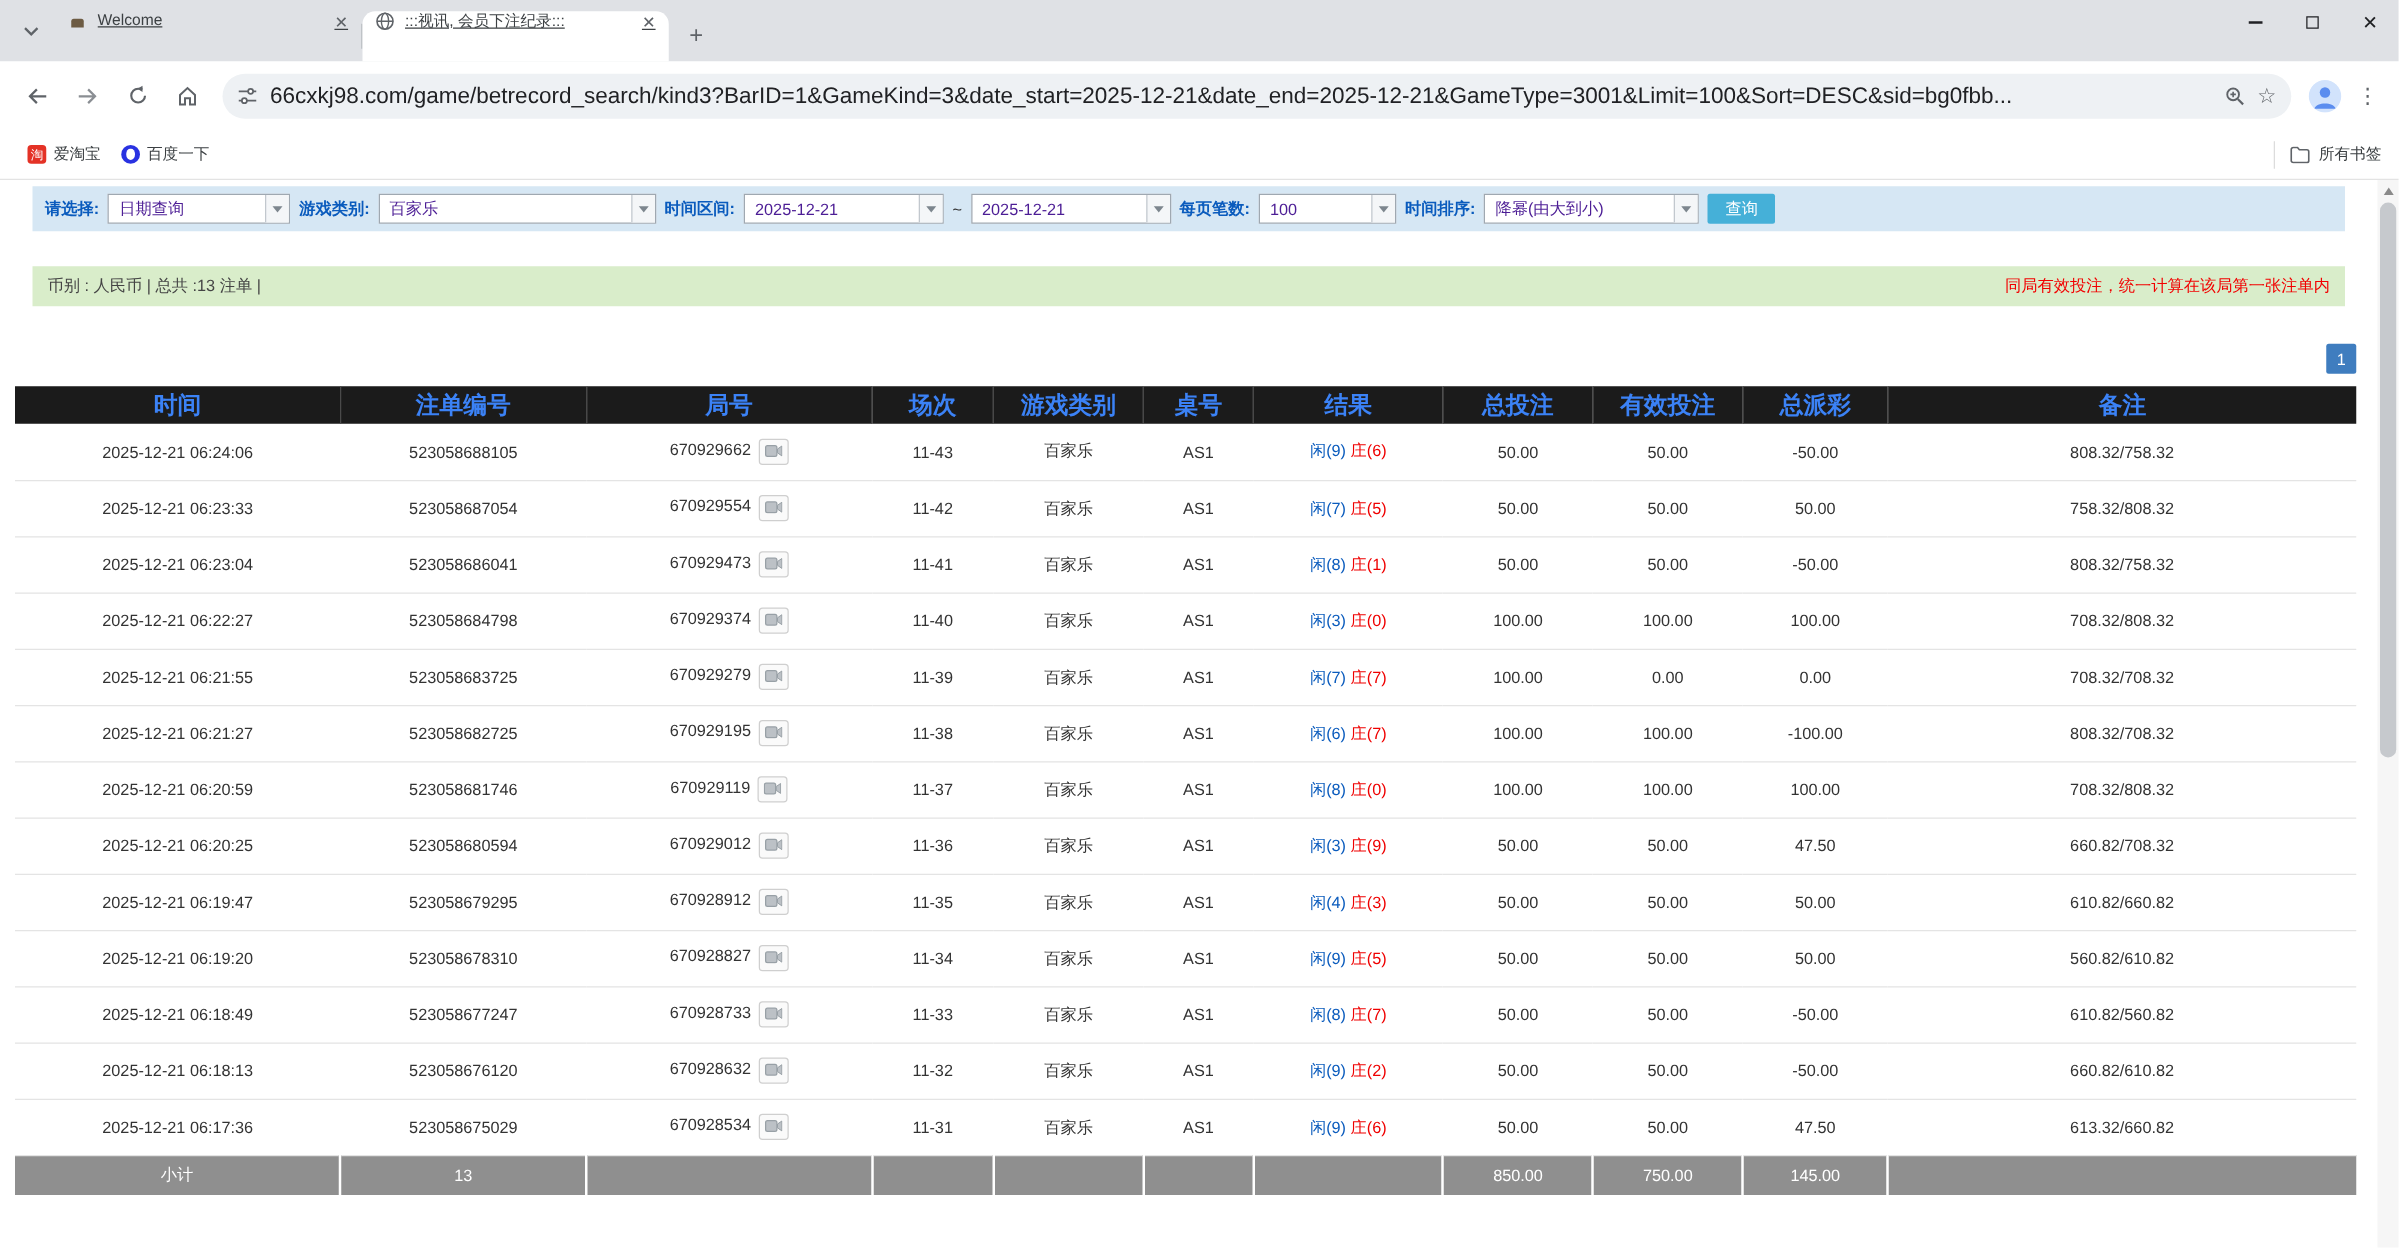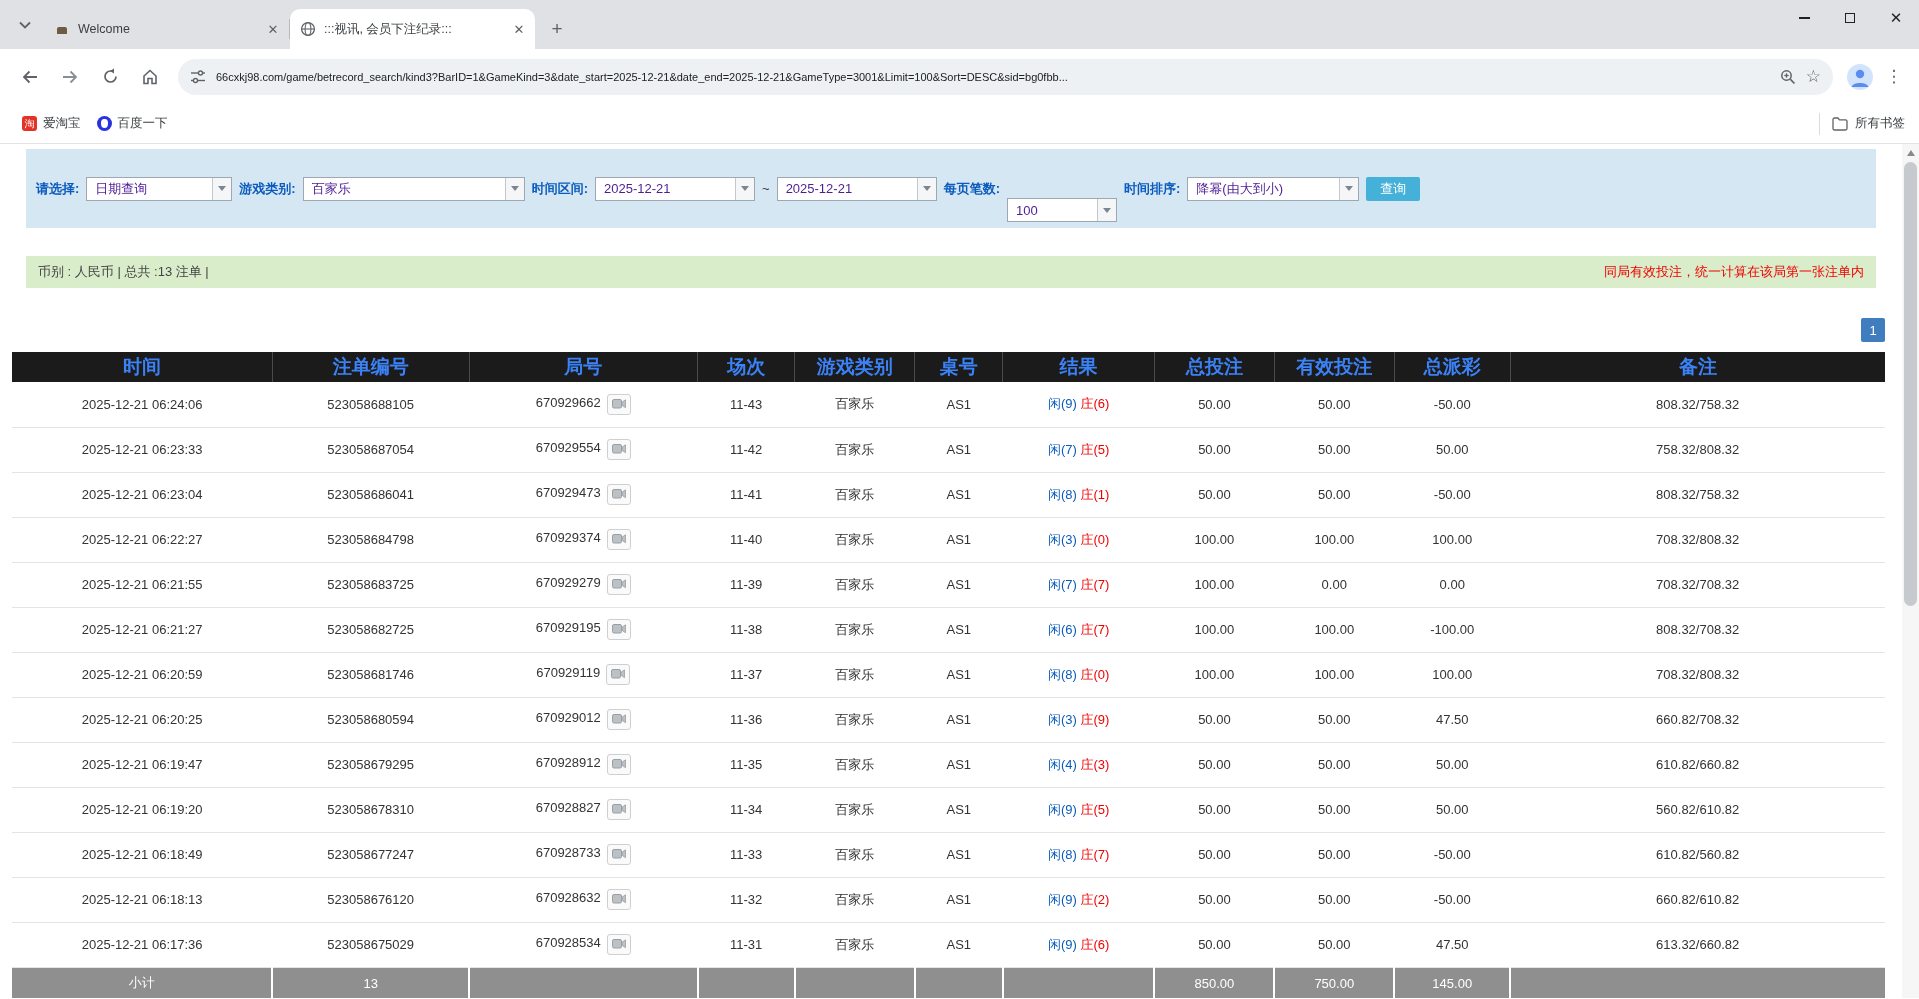--- a/index.html
+++ b/index.html
@@ -2,39 +2,39 @@
 <html><head>
 <meta charset="utf-8">
 <style>
   * { margin:0; padding:0; box-sizing:border-box; }
   html,body { width:1919px; height:999px; overflow:hidden; background:#fff;
     font-family:"Liberation Sans", sans-serif; }
 
   
   .tabbar { height:49px; background:#dfe1e5; display:flex; align-items:flex-end; position:relative; }
   .tab-search { width:34px; height:34px; margin:0 2px 7px 8px; display:flex; align-items:center; justify-content:center; border-radius:50%; color:#5f6368; cursor:pointer; }
-  .tab { width:245px; height:40px; display:flex; align-items:center; padding:0 8px 0 10px; font-size:12.5px; color:#3c4043; position:relative; }
+  .tab { width:245px; height:40px; display:flex; padding:0 8px 0 10px; font-size:12.5px; color:#3c4043; position:relative;text-decoration:underline; }
   .tab.active { background:#fff; border-radius:10px 10px 0 0;margin-top:28px; }
   .tab .favicon { width:16px; height:16px; margin-right:8px; flex:0 0 auto; }
   .fav-dark { width:16px; height:16px; border-radius:3px; background:#32383f; position:relative; overflow:hidden; }
   .fav-dark::after { content:""; position:absolute; left:3px; top:6px; width:10px; height:7px; background:#6d5b43; border-radius:2px 2px 0 0; }
   .tab .tab-title { flex:1; white-space:nowrap; overflow:hidden; text-overflow:ellipsis; }
   .tab .tab-close { width:16px; height:16px; border-radius:50%; display:flex; align-items:center; justify-content:center; font-size:13px; color:#5f6368; margin-left:6px; cursor:pointer; }
   .tab-divider { width:1px; height:20px; background:#b5b9bd; align-self:center; margin-top:8px; }
   .newtab-btn { width:28px; height:28px; margin:0 0 6px 8px; display:flex; align-items:center; justify-content:center; font-size:19px; color:#5f6368; border-radius:50%; cursor:pointer; }
   .win-controls { position:absolute; right:0; top:0; height:36px; display:flex; }
   .win-btn { width:46px; height:36px; display:flex; align-items:center; justify-content:center; color:#202124; font-size:15px; cursor:pointer; }
   .win-btn .min-glyph { display:block; width:11px; height:1.4px; background:#202124; }
   .win-btn .max-glyph { display:block; width:10px; height:10px; border:1.3px solid #202124; }
 
   .toolbar { height:55px; background:#fff; display:flex; align-items:center; padding:0 10px; }
   .nav-btn { width:36px; height:36px; display:flex; align-items:center; justify-content:center; font-size:19px; color:#5f6368; border-radius:50%; margin:0 2px; cursor:pointer; }
   .urlbar { flex:1; height:36px; background:#eef1f4; border-radius:18px; display:flex; align-items:center; margin:0 8px; padding:0 12px; min-width:0; }
   .urlbar .tune { margin-right:10px; flex:0 0 auto; display:flex; }
-  .url-text { flex:1; font-size:11px; color:#202124; white-space:nowrap; overflow:hidden; }
+  .url-text { flex:1; font-size:18px; color:#202124; white-space:nowrap; overflow:hidden; }
   .url-icons { display:flex; align-items:center; gap:10px; margin-left:10px; flex:0 0 auto; }
   .url-icons .icon { color:#5f6368; font-size:17px; cursor:pointer; display:flex; }
   .avatar { width:26px; height:26px; border-radius:50%; margin:0 6px; display:flex; align-items:center; justify-content:center; cursor:pointer; background:#e8f0fe; overflow:hidden; }
   .menu-dots { width:30px; text-align:center; font-size:17px; color:#5f6368; cursor:pointer; }
 
   .bookmarksbar { height:40px; background:#fff; border-bottom:1px solid #e3e3e3; display:flex; align-items:center; padding:0 14px; font-size:12.5px; color:#3c4043; }
   .bm-item { display:flex; align-items:center; gap:6px; padding:5px 8px; border-radius:6px; cursor:pointer; }
   .bm-ico-taobao { width:15px; height:15px; background:#e43226; border-radius:3px; color:#fff; font-size:10px; display:flex; align-items:center; justify-content:center; }
   .bm-ico-baidu { width:15px; height:15px; background:#2932e1; border-radius:50%; position:relative; }
   .bm-ico-baidu::after { content:""; position:absolute; left:4px; top:3px; width:7px; height:9px; background:#fff; border-radius:45% 45% 50% 50%; }
@@ -206,21 +206,21 @@
       <span class="f-select" style="width:160px;">
         <span class="f-value" style="flex:1;">2025-12-21</span>
         <span class="f-arrow"></span>
       </span>
       <span class="f-tilde">~</span>
       <span class="f-select" style="width:160px;">
         <span class="f-value" style="flex:1;">2025-12-21</span>
         <span class="f-arrow"></span>
       </span>
       <span class="f-label">每页笔数:</span>
-      <span class="f-select" style="width:110px;margin-top:43px;">
+      <span class="f-select" style="width:110px;">
         <span class="f-value" style="flex:1;">100</span>
         <span class="f-arrow"></span>
       </span>
       <span class="f-label">时间排序:</span>
       <span class="f-select" style="width:172px;">
         <span class="f-value" style="flex:1;">降幂(由大到小)</span>
         <span class="f-arrow"></span>
       </span>
       <button class="btn-search">查询</button>
     </div>

